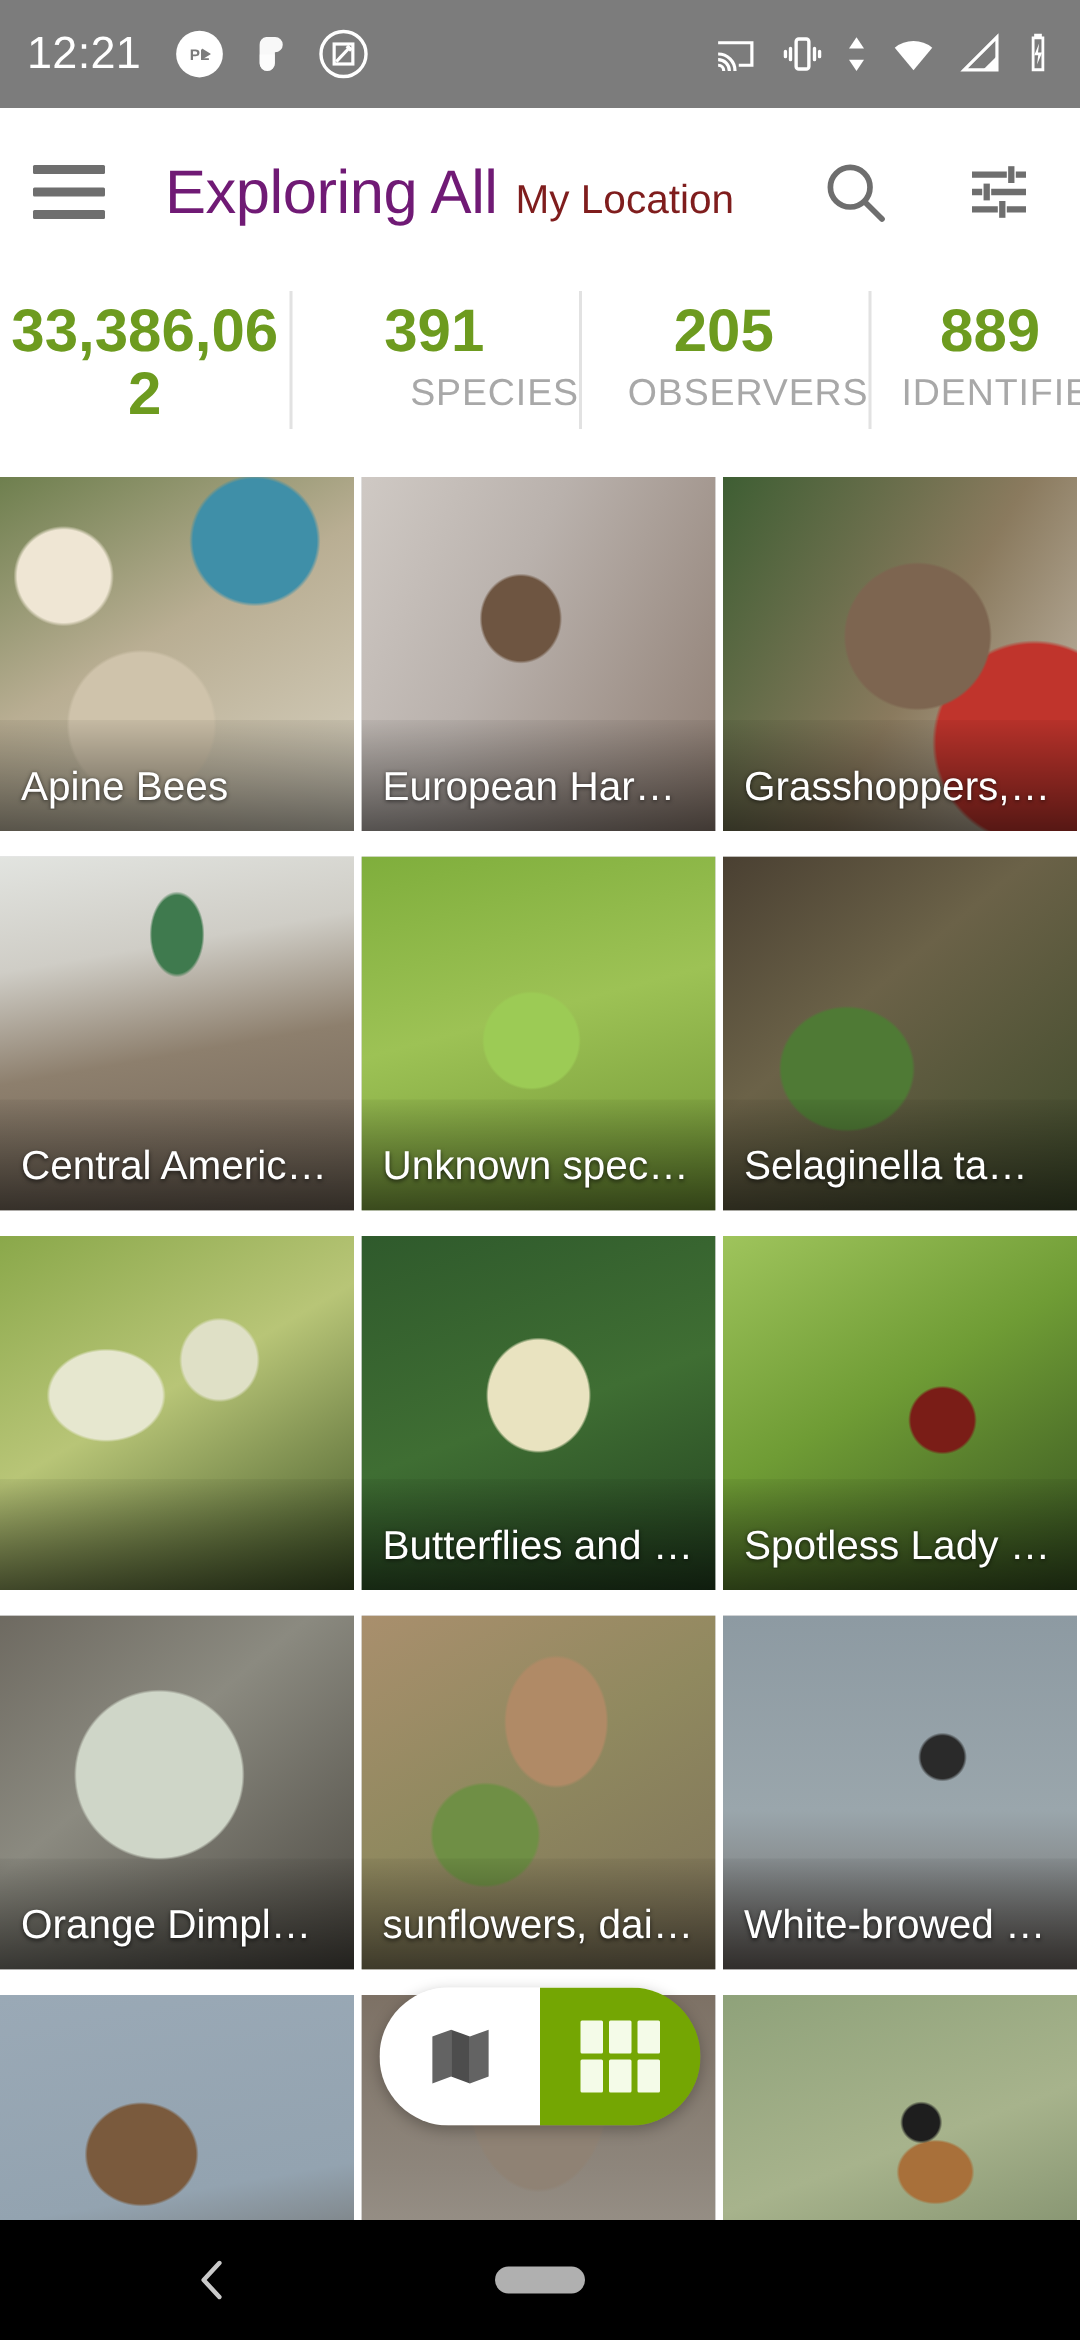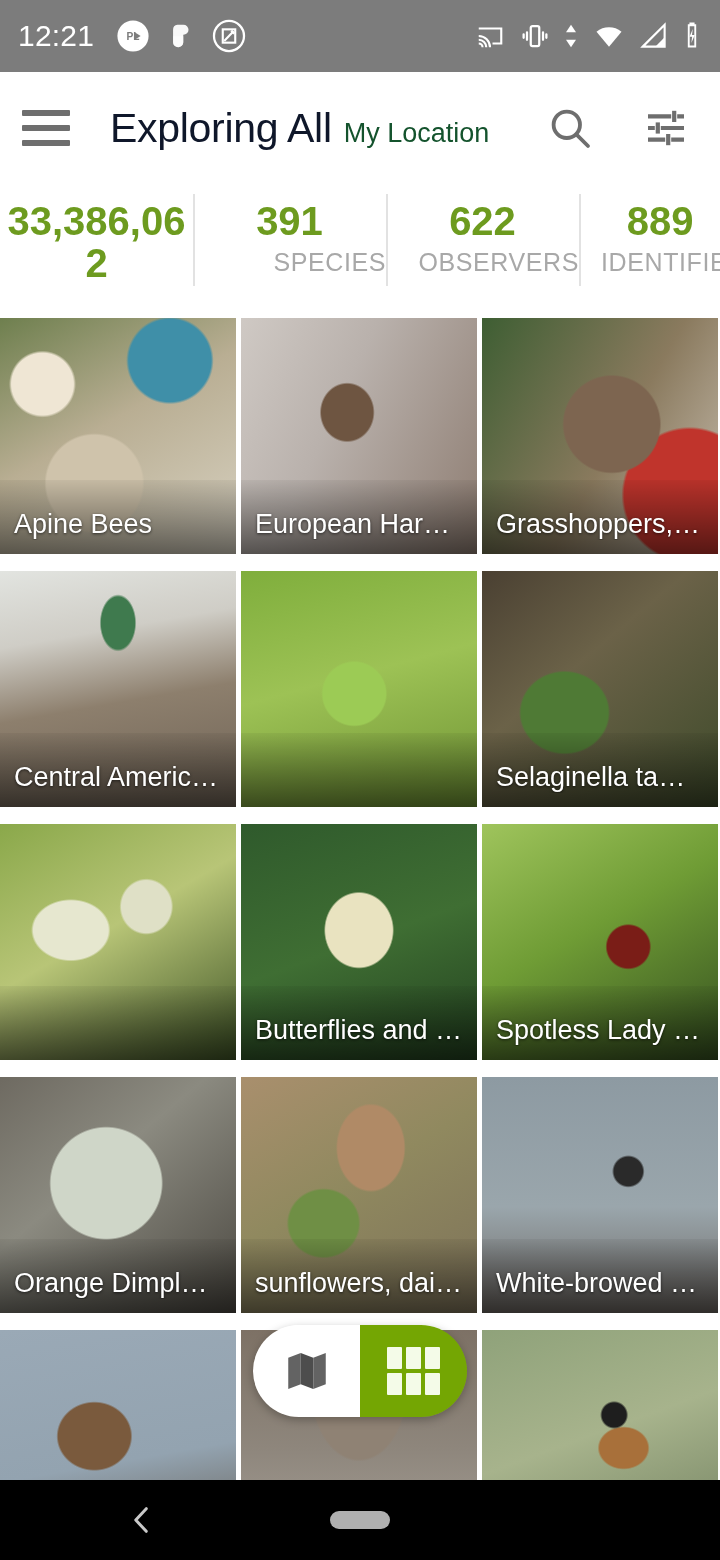--- a/index.html
+++ b/index.html
@@ -24,22 +24,22 @@
   .sys-ico { display:block; }
 
   
   #app-bar {
     position:absolute; top:72px; left:0; width:720px; height:112px;
     background:#ffffff; display:flex; align-items:center; padding:0 22px;
   }
   #hamburger { width:52px; height:40px; display:flex; flex-direction:column; justify-content:center; gap:9px; flex:0 0 auto; }
   #hamburger i { display:block; height:6px; width:48px; background:#6e6e6e; border-radius:1px; }
   #titles { display:flex; align-items:baseline; margin-left:36px; white-space:nowrap; overflow:hidden; }
-  #page-title { font-size:41px; color:#0f172a; font-weight:400; letter-spacing:-.3px; }
-  #subtitle { font-size:27px; color:#14532d; margin-left:12px; font-weight:400; }
+  #page-title { font-size:41px; color:#701a75; font-weight:400; letter-spacing:-.3px; }
+  #subtitle { font-size:27px; color:#7f1d1d; margin-left:12px; font-weight:400; }
   #bar-actions { margin-left:auto; display:flex; align-items:center; gap:44px; padding-right:6px; }
   .bar-btn { width:52px; height:52px; display:flex; align-items:center; justify-content:center; }
 
   
   #stats {
     position:absolute; top:184px; left:0; width:720px; height:128px;
     background:#ffffff; display:flex; align-items:flex-start;
     overflow:hidden;
   }
   .stat {
@@ -243,21 +243,21 @@
   <div id="stats">
     <div class="stat wrapped">
       <div class="stat-value">33,386,062</div>
 
     </div>
     <div class="stat">
       <div class="stat-value">391</div>
       <div class="stat-label">SPECIES</div>
     </div>
     <div class="stat">
-      <div class="stat-value">622</div>
+      <div class="stat-value">205</div>
       <div class="stat-label">OBSERVERS</div>
     </div>
     <div class="stat clipped">
       <div class="stat-value">889</div>
       <div class="stat-label">IDENTIFIERS</div>
     </div>
   </div>
 
   <div id="grid">
 
@@ -281,20 +281,21 @@
 
     <div class="tile">
       <div class="photo p-catop"></div>
       <div class="shade"></div>
       <div class="caption">Central American …</div>
     </div>
 
     <div class="tile">
       <div class="photo p-unknown"></div>
       <div class="shade"></div>
+      <div class="caption">Unknown species</div>
     </div>
 
     <div class="tile">
       <div class="photo p-selag"></div>
       <div class="shade"></div>
       <div class="caption">Selaginella tamari…</div>
     </div>
 
     <div class="tile">
       <div class="photo p-spat"></div>

